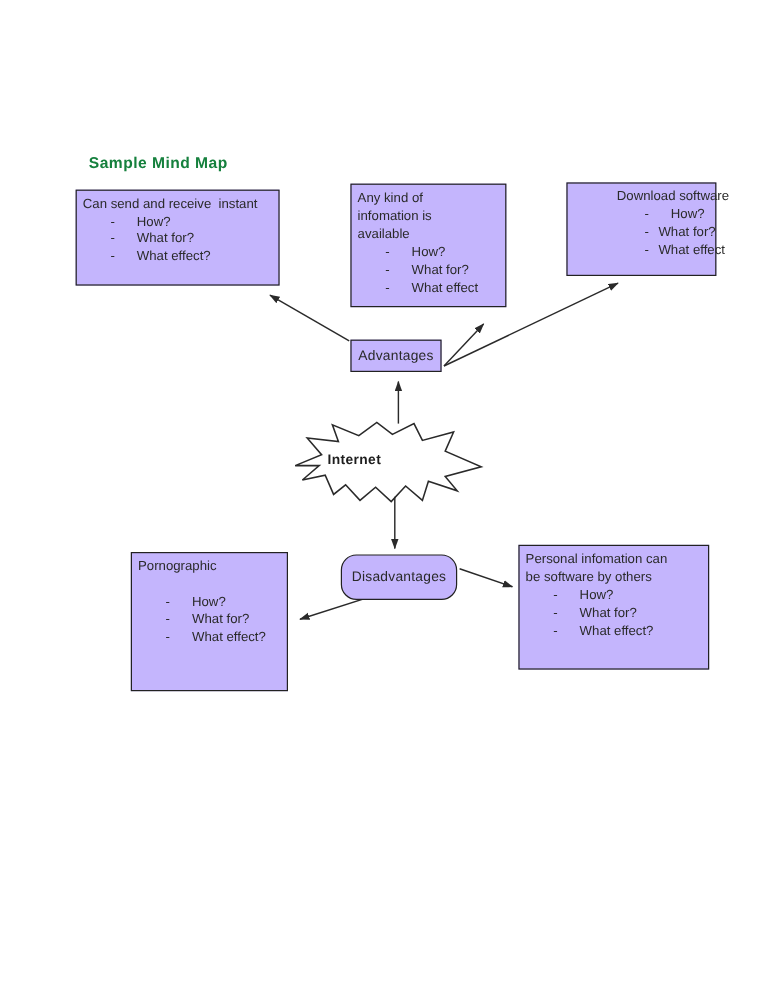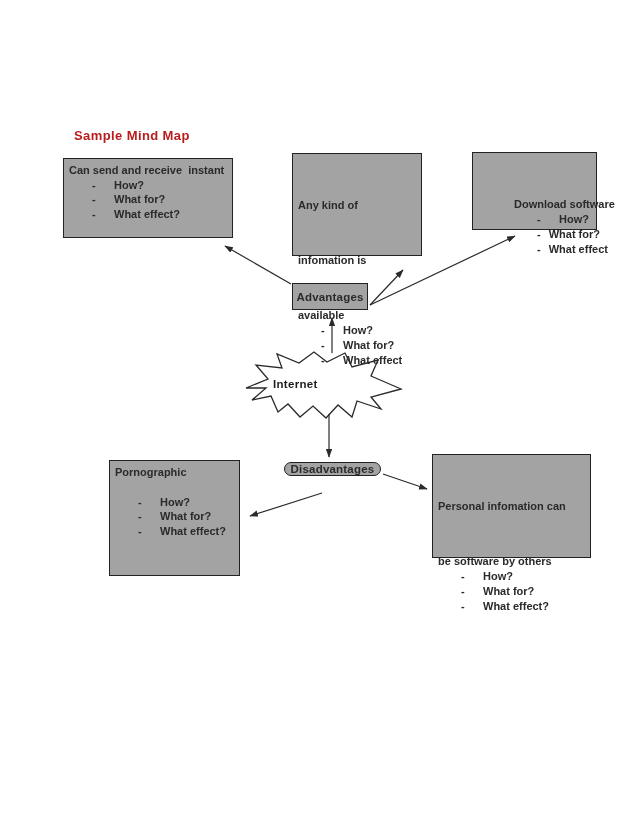--- a/index.html
+++ b/index.html
@@ -9,54 +9,53 @@
     font-family:"Liberation Sans", sans-serif;
     color:#262626;
     position:relative;
     overflow:hidden;
   }
   #page{position:absolute;inset:0;width:638px;height:826px;}
 
   .title{
     position:absolute;left:74px;top:128px;
     font-size:13px;font-weight:bold;letter-spacing:.4px;
-    color:#b91c1c;white-space:pre;
+    color:#15803d;white-space:pre;
   }
 
   .node{
     position:absolute;
     border:1.4px solid #222222;
-    background:#a3a3a3;
+    background:#c4b5fd;
     box-sizing:border-box;
     font-size:11px;
     color:#2a2a2a;
-    font-weight:bold;
   }
   .node .pad{padding:4px 4px 0 5px;}
   .nl{white-space:pre;line-height:14.5px;}
-  .lh15 .nl{line-height:15px;margin-top:40px;}
+  .lh15 .nl{line-height:15px;}
   .bull{display:flex;white-space:pre;line-height:14.5px;}
   .lh15 .bull{line-height:15px;}
   .bull .dash{padding-left:23px;width:14px;}
   .bull .txt{padding-left:8px;white-space:pre;}
   .spacer{height:15px;}
 
   
   .box-messages{left:63px;top:158px;width:170px;height:80px;}
   .box-anyinfo{left:292px;top:153px;width:130px;height:103px;}
   .box-download{left:472px;top:152px;width:125px;height:78px;padding-left:36px;}
   .box-porn{left:109px;top:460px;width:131px;height:116px;}
   .box-personal{left:432px;top:454px;width:159px;height:104px;}
 
   .label-node{
     display:flex;align-items:center;justify-content:center;
     font-size:11.5px;letter-spacing:.2px;
   }
   .box-advantages{left:292px;top:283px;width:76px;height:27px;}
-  .box-disadvantages{left:284px;top:462px;width:97px;height:14px;border-radius:13px;}
+  .box-disadvantages{left:284px;top:462px;width:97px;height:38px;border-radius:13px;}
 
   .burst-label{
     position:absolute;left:273px;top:378px;width:82px;
     text-align:left;font-size:11.5px;font-weight:bold;
     color:#1e1e1e;letter-spacing:.3px;
   }
 
   svg.layer{position:absolute;left:0;top:0;pointer-events:none;}
 </style>
 </head>

